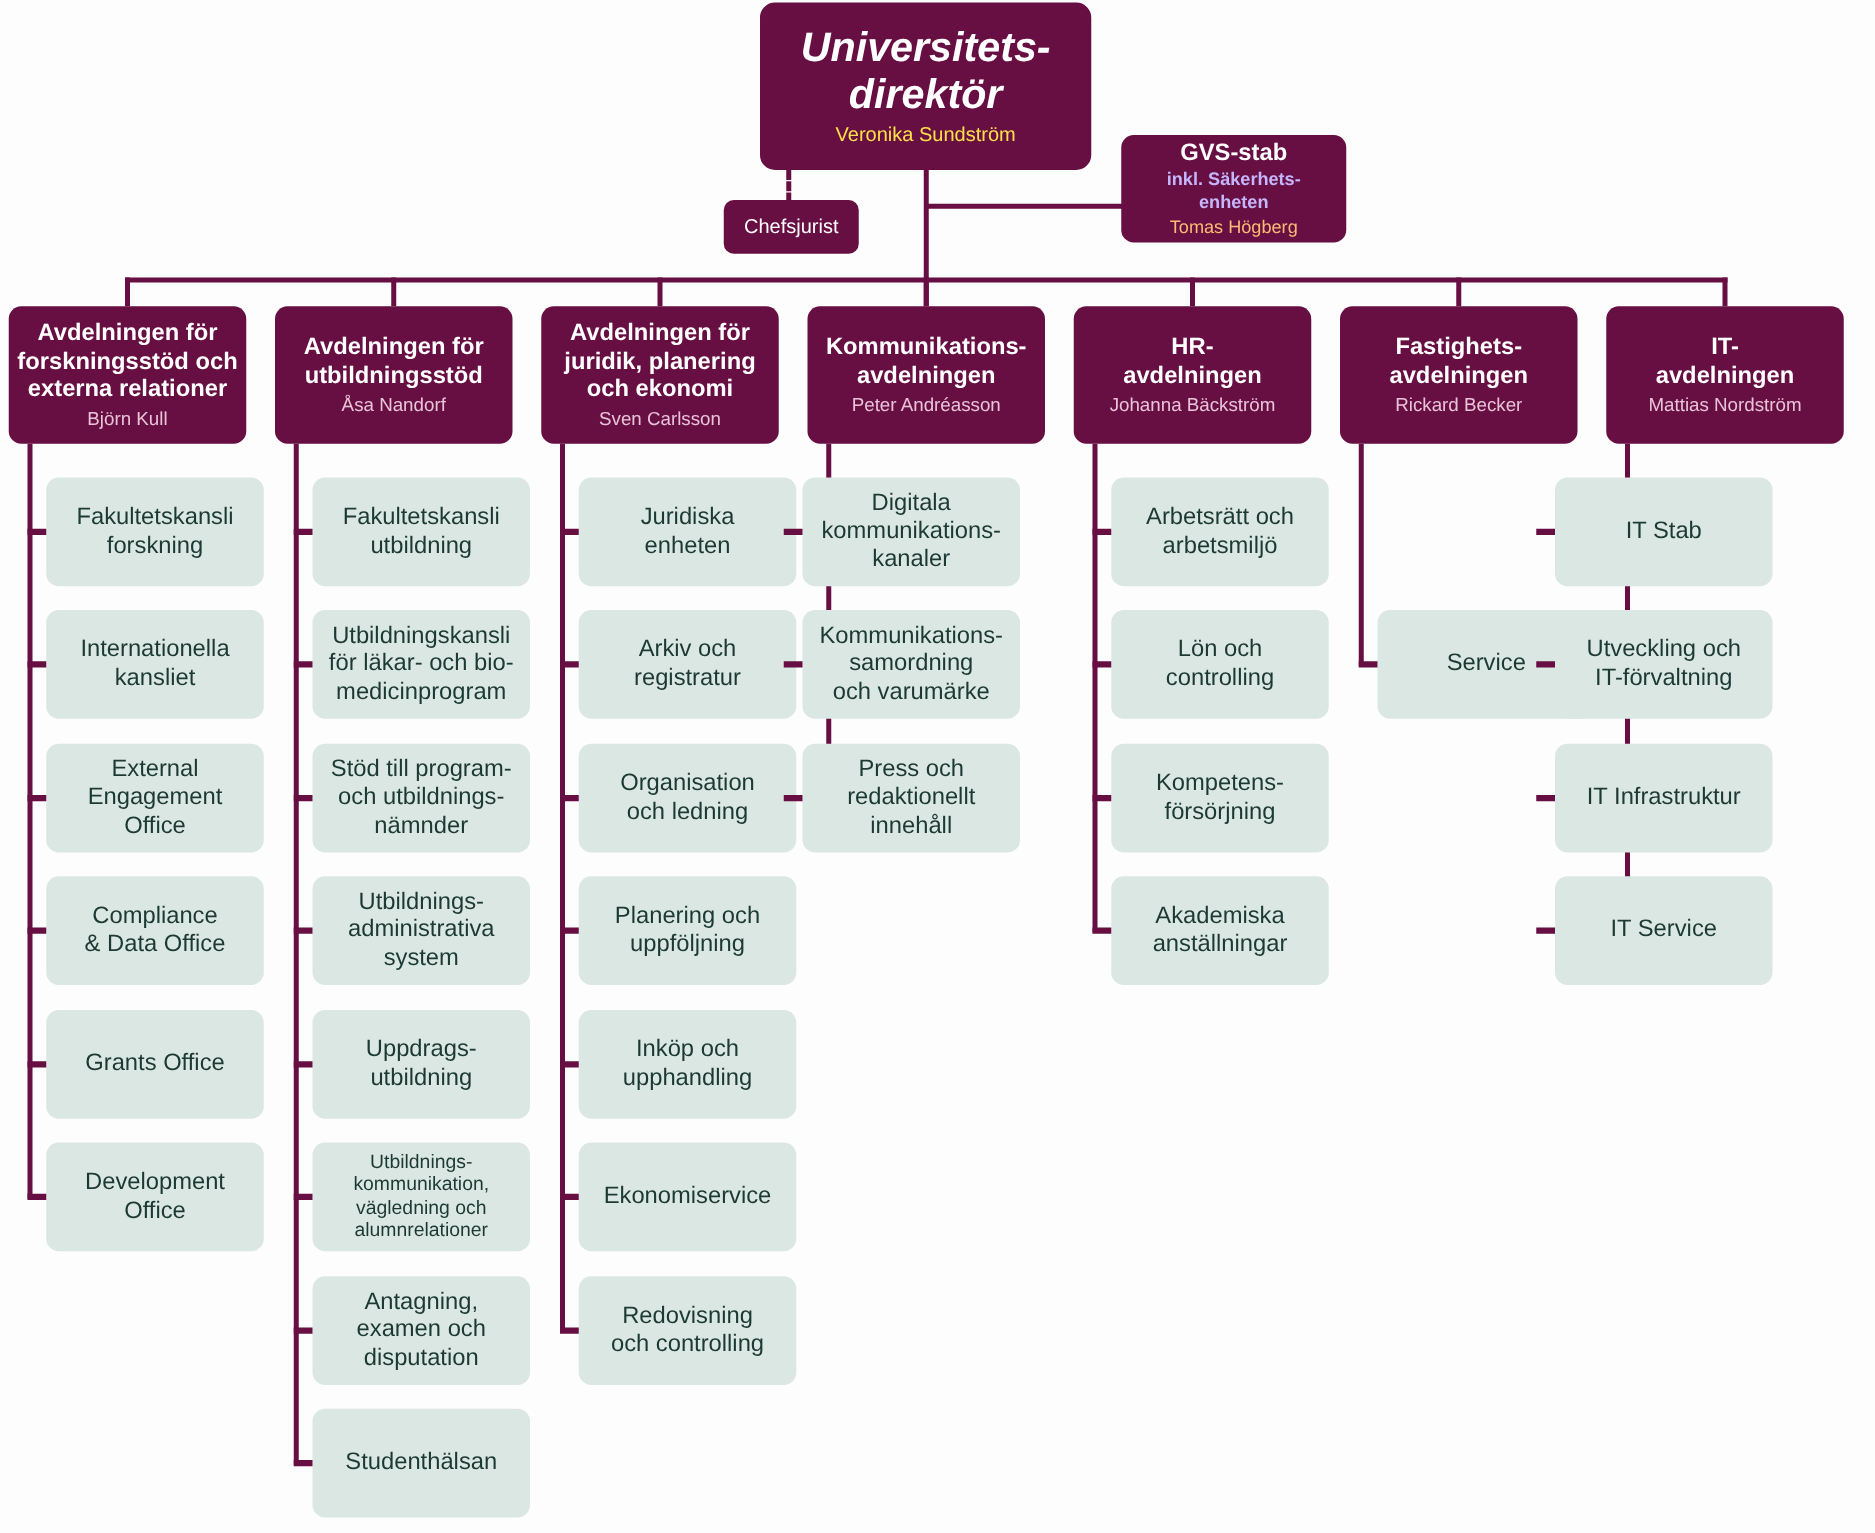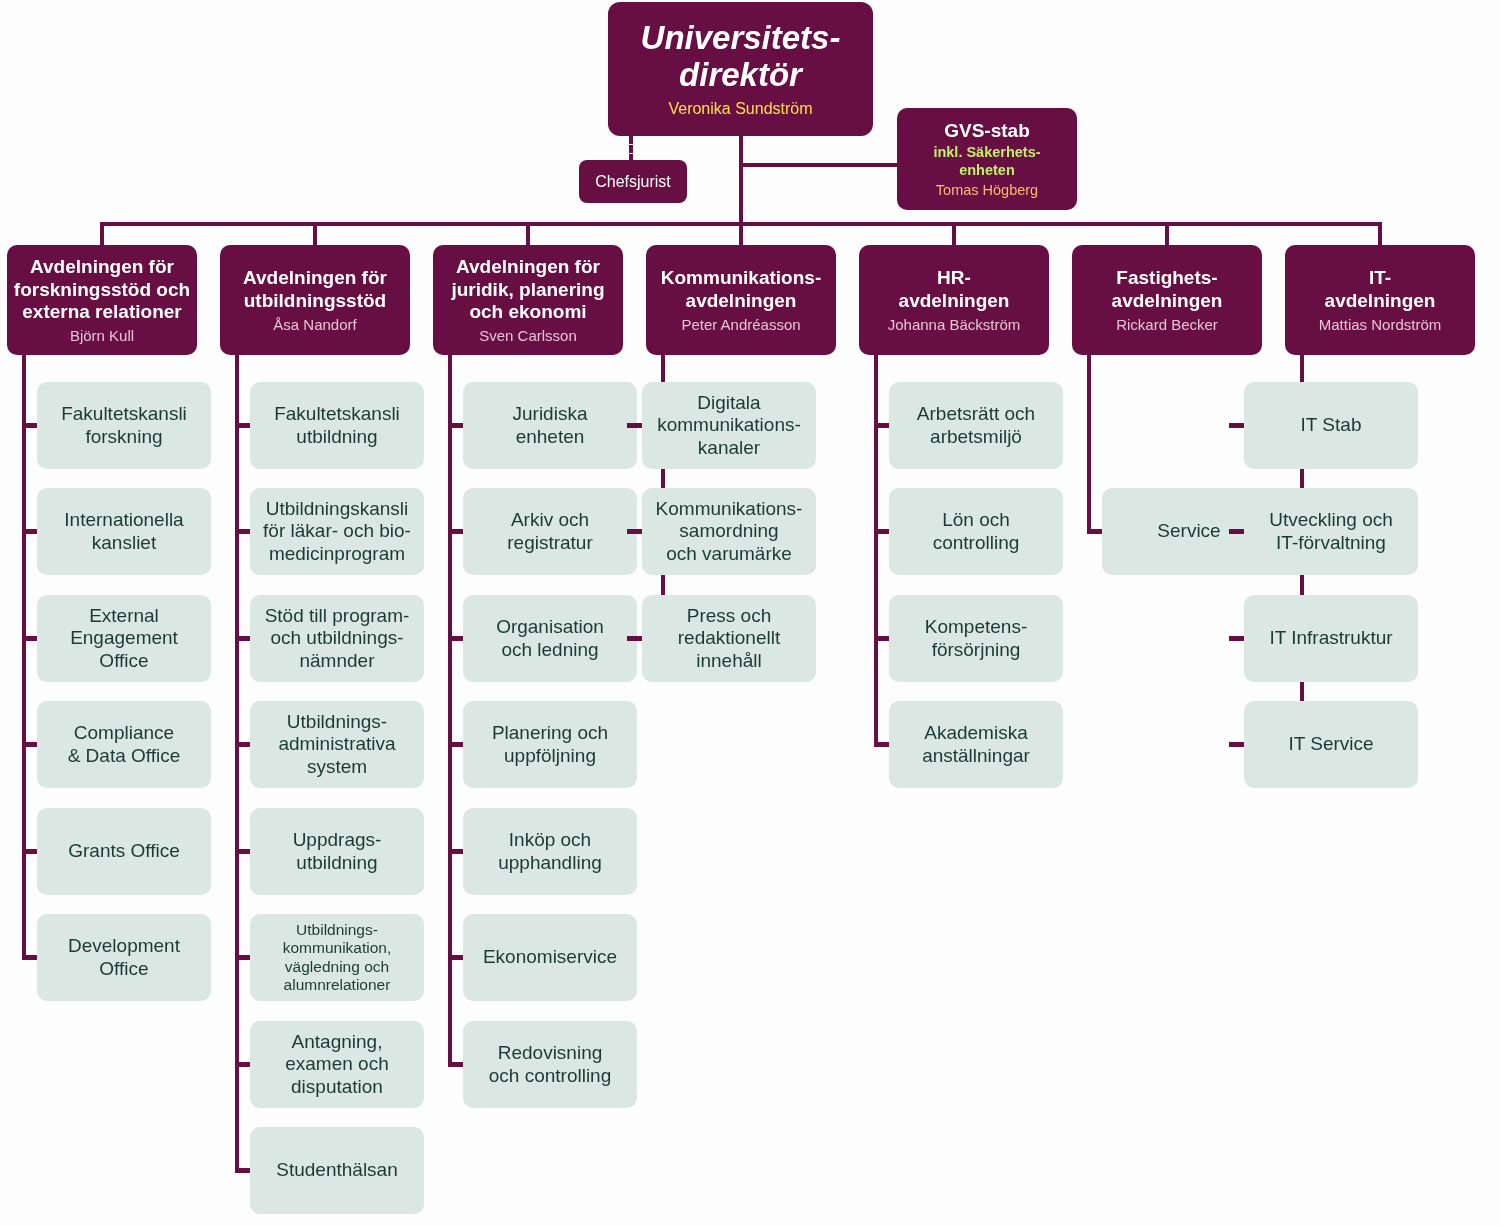--- a/index.html
+++ b/index.html
@@ -19,27 +19,27 @@
   
   .root-box{
     position:absolute;left:608px;top:2px;width:265px;height:134px;
     background:#670f42;border-radius:12px;color:#fff;
     display:flex;flex-direction:column;align-items:center;justify-content:center;
     text-align:center;z-index:2;
   }
   .root-title{font-size:33px;font-weight:bold;line-height:1.1;white-space:pre-line;font-style:italic;}
   .root-name{font-size:16px;color:#fde047;margin-top:7px;}
   .gvs-box{
-    position:absolute;left:897px;top:108px;width:180px;height:102px;
+    position:absolute;left:897px;top:108px;width:180px;height:86px;
     background:#670f42;border-radius:10px;color:#fff;
     display:flex;flex-direction:column;align-items:center;justify-content:center;
     text-align:center;z-index:2;
   }
   .gvs-title{font-size:19px;font-weight:bold;}
-  .gvs-sub{font-size:14.5px;font-weight:bold;color:#bef264;line-height:1.2;
+  .gvs-sub{font-size:14.5px;font-weight:bold;color:#c4b5fd;line-height:1.2;
     white-space:pre-line;margin-top:2px;}
   .gvs-name{font-size:14.5px;color:#fdba74;margin-top:3px;}
   .chef-box{
     position:absolute;left:579px;top:160px;width:108px;height:43px;
     background:#670f42;border-radius:8px;color:#fff;
     display:flex;align-items:center;justify-content:center;
     font-size:16px;font-weight:500;z-index:2;
   }
   .col-head{
     position:absolute;top:245px;width:190px;height:110px;

